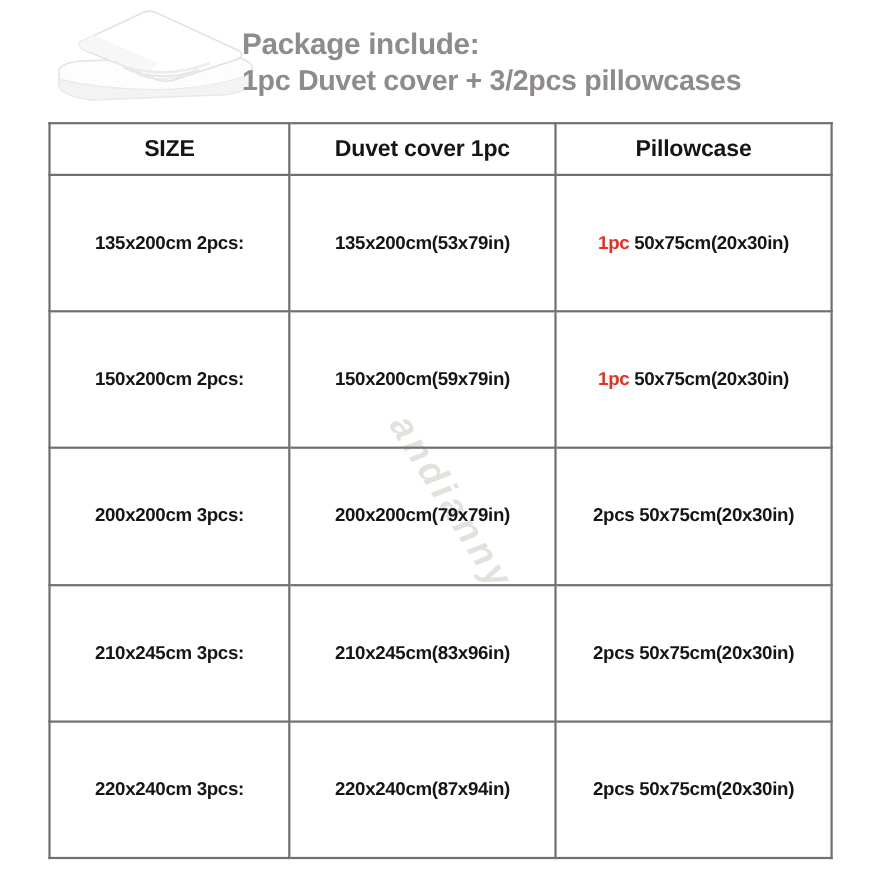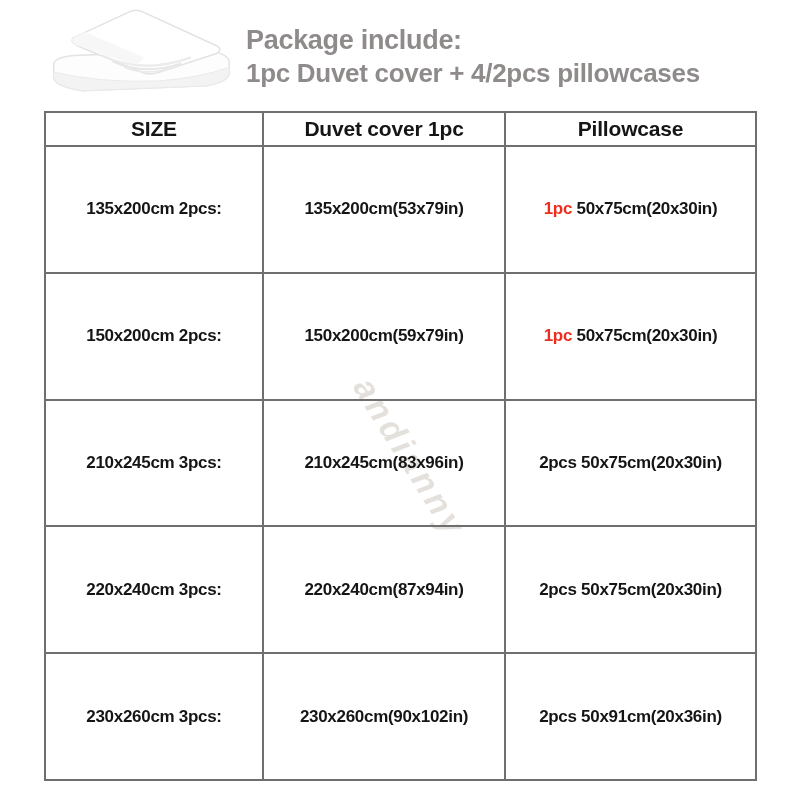--- a/index.html
+++ b/index.html
@@ -19,21 +19,21 @@
   }
   .hero-img {
     position: absolute;
     left: 42px;
     top: 4px;
     width: 196px;
     height: 104px;
   }
   .pkg {
     position: absolute;
-    left: 246px;
+    left: 220px;
     top: 24px;
     color: var(--heading-gray, #8f8b8b);
     font-weight: 700;
     letter-spacing: -0.3px;
   }
   .pkg-title {
     font-size: 27px;
     line-height: 33px;
   }
   .pkg-subtitle {
@@ -68,21 +68,21 @@
   .size-table th, .size-table td {
     border: 2px solid var(--grid-line, #6f6f6f);
     text-align: center;
     vertical-align: middle;
     color: #151515;
     background: transparent;
     padding: 0;
     white-space: nowrap;
     overflow: hidden;
   }
-  .size-table thead tr { height: 34px; }
+  .size-table thead tr { height: 47px; }
   .size-table tbody tr { height: 62px; }
   .size-table th {
     font-size: 21px;
     font-weight: 700;
     letter-spacing: -0.2px;
   }
   .size-table td {
     font-size: 17px;
     font-weight: 700;
     letter-spacing: -0.3px;
@@ -105,21 +105,21 @@
     <path d="M32 34 L90 7 Q97 4 104 8 L178 42 Q185 46 178 50 L120 69 Q109 73 99 68 L36 42 Q28 38 32 34 Z" fill="#ffffff" stroke="#e2e2e2" stroke-width="1.5"></path>
     <path d="M32 34 L44 28 L104 54 L98 60 Q96 62 90 60 L36 42 Q28 38 32 34 Z" fill="#f7f7f7" stroke="none"></path>
 
     <path d="M62 52 Q102 72 152 54" fill="none" stroke="#ececec" stroke-width="2.5"></path>
     <path d="M72 58 Q104 73 142 60" fill="none" stroke="#e6e6e6" stroke-width="2"></path>
     <path d="M84 64 Q106 73 130 65" fill="none" stroke="#e9e9e9" stroke-width="1.5"></path>
   </svg>
 
   <div class="pkg">
     <div class="pkg-title">Package include:</div>
-    <div class="pkg-subtitle">1pc Duvet cover + 4/2pcs pillowcases</div>
+    <div class="pkg-subtitle">1pc Duvet cover + 3/2pcs pillowcases</div>
   </div>
 
   <div class="watermark">andianny</div>
 
   <table class="size-table">
     <colgroup>
       <col class="col-size">
       <col class="col-duvet">
       <col class="col-pillow">
     </colgroup>
@@ -135,30 +135,30 @@
           <td>135x200cm 2pcs:</td>
           <td>135x200cm(53x79in)</td>
           <td><span class="red">1pc</span> 50x75cm(20x30in)</td>
         </tr>
         <tr>
           <td>150x200cm 2pcs:</td>
           <td>150x200cm(59x79in)</td>
           <td><span class="red">1pc</span> 50x75cm(20x30in)</td>
         </tr>
         <tr>
+          <td>200x200cm 3pcs:</td>
+          <td>200x200cm(79x79in)</td>
+          <td><span>2pcs</span> 50x75cm(20x30in)</td>
+        </tr>
+        <tr>
           <td>210x245cm 3pcs:</td>
           <td>210x245cm(83x96in)</td>
           <td><span>2pcs</span> 50x75cm(20x30in)</td>
         </tr>
         <tr>
           <td>220x240cm 3pcs:</td>
           <td>220x240cm(87x94in)</td>
           <td><span>2pcs</span> 50x75cm(20x30in)</td>
         </tr>
-        <tr>
-          <td>230x260cm 3pcs:</td>
-          <td>230x260cm(90x102in)</td>
-          <td><span>2pcs</span> 50x91cm(20x36in)</td>
-        </tr>
       </tbody>
   </table>
 
 </div>
 
 </body></html>

